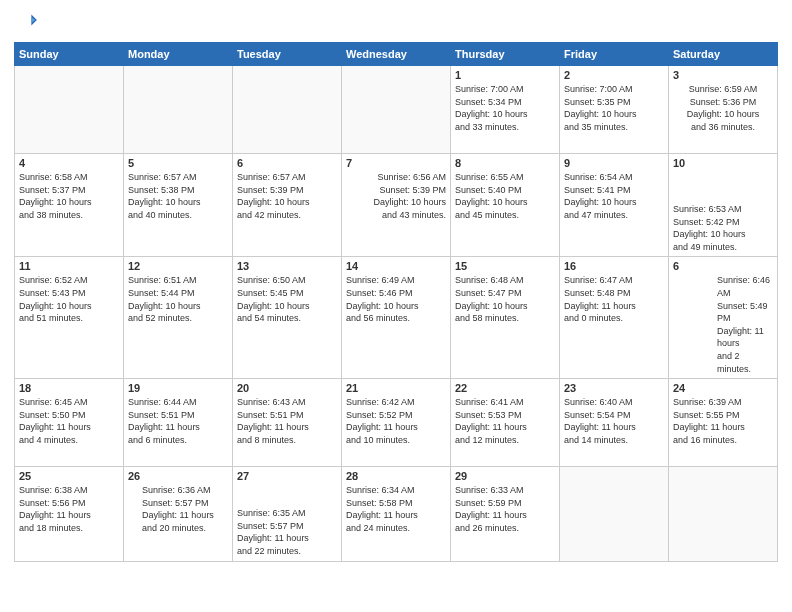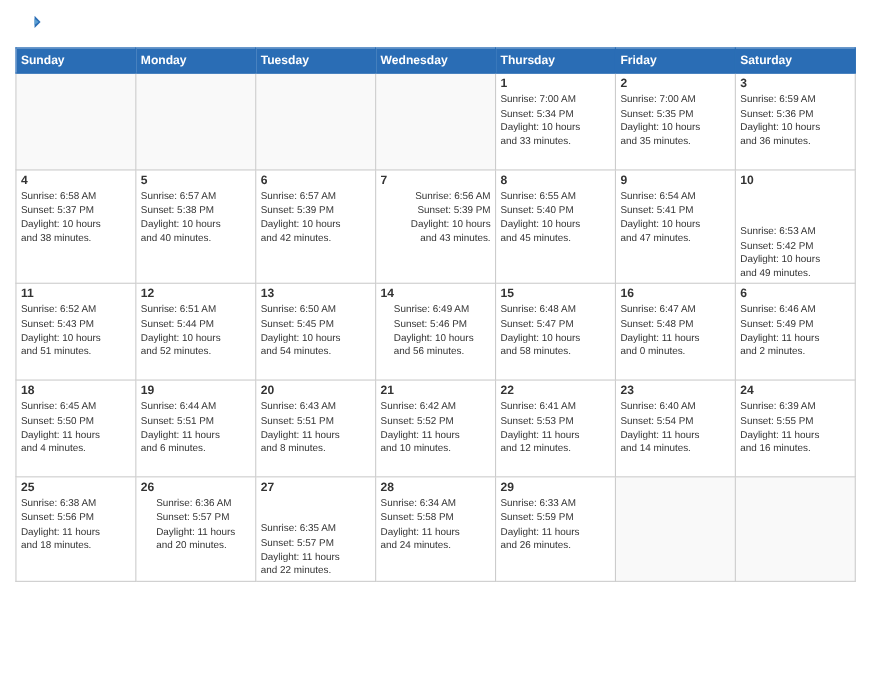--- a/index.html
+++ b/index.html
@@ -139,21 +139,21 @@
           </td>
           <td>
             <div class="day-number">2</div>
             <div class="day-info" style="white-space: pre-line;">Sunrise: 7:00 AM
 Sunset: 5:35 PM
 Daylight: 10 hours
 and 35 minutes.</div>
           </td>
           <td>
             <div class="day-number">3</div>
-            <div class="day-info" style="white-space: pre-line;">Sunrise: 6:59 AM
+            <div class="day-info" style="white-space: pre-line; text-align: center;">Sunrise: 6:59 AM
 Sunset: 5:36 PM
 Daylight: 10 hours
 and 36 minutes.</div>
           </td>
         </tr>
         <tr>
           <td>
             <div class="day-number">4</div>
             <div class="day-info" style="white-space: pre-line;">Sunrise: 6:58 AM
 Sunset: 5:37 PM
@@ -220,42 +220,42 @@
           </td>
           <td>
             <div class="day-number">13</div>
             <div class="day-info" style="white-space: pre-line;">Sunrise: 6:50 AM
 Sunset: 5:45 PM
 Daylight: 10 hours
 and 54 minutes.</div>
           </td>
           <td>
             <div class="day-number">14</div>
-            <div class="day-info" style="white-space: pre-line; margin-left: 12px;">Sunrise: 6:49 AM
+            <div class="day-info" style="white-space: pre-line;">Sunrise: 6:49 AM
 Sunset: 5:46 PM
 Daylight: 10 hours
 and 56 minutes.</div>
           </td>
           <td>
             <div class="day-number">15</div>
             <div class="day-info" style="white-space: pre-line;">Sunrise: 6:48 AM
 Sunset: 5:47 PM
 Daylight: 10 hours
 and 58 minutes.</div>
           </td>
           <td>
             <div class="day-number">16</div>
             <div class="day-info" style="white-space: pre-line;">Sunrise: 6:47 AM
 Sunset: 5:48 PM
 Daylight: 11 hours
 and 0 minutes.</div>
           </td>
           <td>
             <div class="day-number">6</div>
-            <div class="day-info" style="white-space: pre-line;">Sunrise: 6:46 AM
+            <div class="day-info" style="white-space: pre-line; margin-left: 44px;">Sunrise: 6:46 AM
 Sunset: 5:49 PM
 Daylight: 11 hours
 and 2 minutes.</div>
           </td>
         </tr>
         <tr>
           <td>
             <div class="day-number">18</div>
             <div class="day-info" style="white-space: pre-line;">Sunrise: 6:45 AM
 Sunset: 5:50 PM

